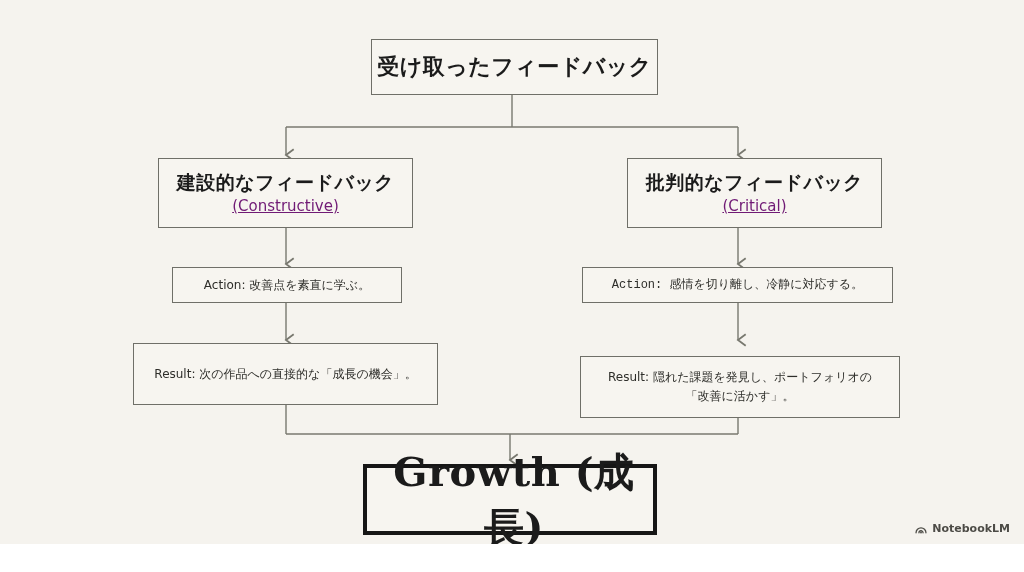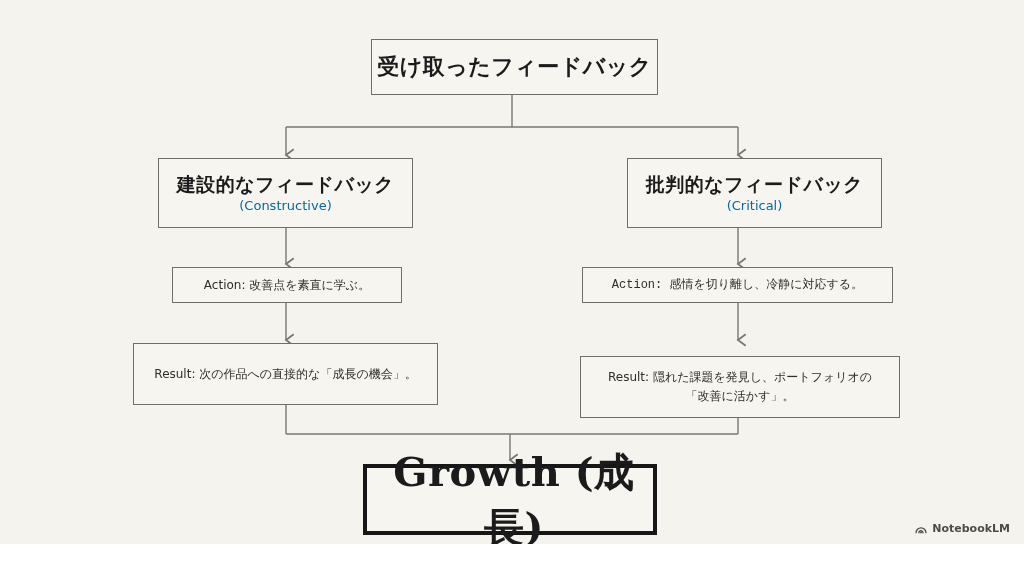--- a/index.html
+++ b/index.html
@@ -31,21 +31,21 @@
     font-family: "DejaVu Serif", "Liberation Serif", serif;
     font-weight: bold;
     color: #1b1b1b;
   }
   .root-box   { left: 371px; top: 39px;  width: 287px; height: 56px; }
   .root-box .heading { font-size: 22px; letter-spacing: 0.5px; }
 
   .branch-left  { left: 158px; top: 158px; width: 255px; height: 70px; }
   .branch-right { left: 611px; top: 158px; width: 255px; height: 70px; margin-left: 16px; }
   .branch-title { font-size: 19px; letter-spacing: 0.5px; line-height: 1.25; }
-  .branch-sub   { font-size: 13px; color: #0369a1; margin-top: 2px; }
+  .branch-sub   { font-size: 15px; color: #701a75; margin-top: 2px; text-decoration: underline; }
 
   .action-left  { left: 172px; top: 267px; width: 230px; height: 36px; }
   .action-right { left: 582px; top: 267px; width: 311px; height: 36px; font-family: Liberation Mono, monospace; }
   .body-text    { font-size: 12px; color: #2e2e2a; line-height: 1.55; }
 
   .result-left  { left: 133px; top: 343px; width: 305px; height: 62px; padding: 8px 14px; }
   .result-right { left: 580px; top: 356px; width: 320px; height: 62px; padding: 2px 16px; align-items: flex-end; }
 
   .outcome-box {
     left: 363px; top: 464px; width: 294px; height: 71px;

